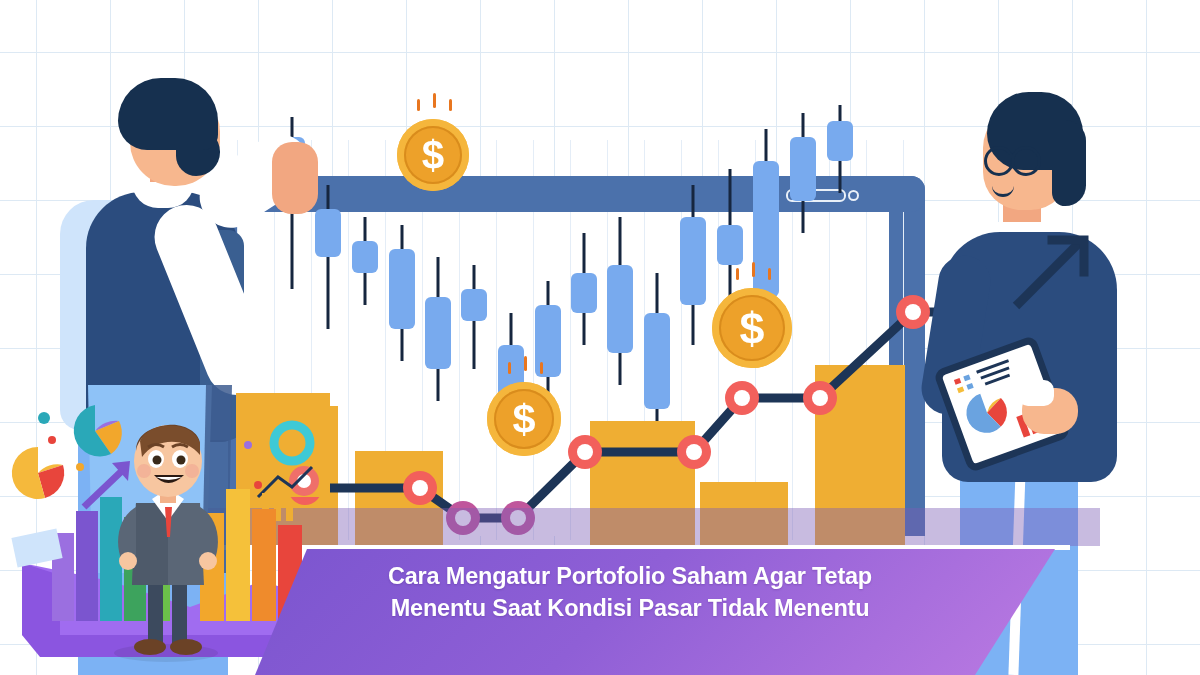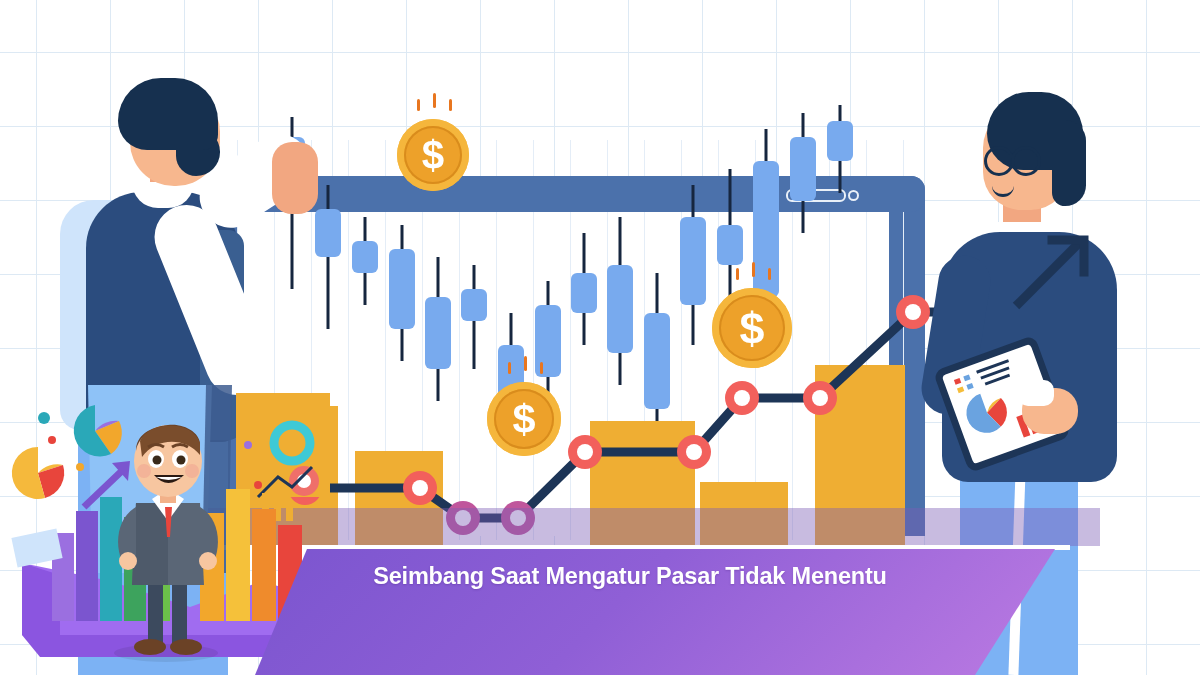--- a/index.html
+++ b/index.html
@@ -409,16 +409,17 @@
       <path d="M172 62 Q180 57 188 62" stroke="#6b4226" stroke-width="3" fill="none"></path>
       <path d="M154 90 Q168 106 184 90 Z" fill="#2a1a12"></path>
       <path d="M156 92 Q168 98 182 92 Z" fill="#ffffff"></path>
       <circle cx="144" cy="86" r="7" fill="#f0a090" opacity="0.5"></circle>
       <circle cx="192" cy="86" r="7" fill="#f0a090" opacity="0.5"></circle>
     </g>
   </svg>
 
   <div class="banner"></div>
   <div class="banner-title">
-    <div>Seimbang Saat Mengatur Pasar Tidak Menentu</div>
+    <div>Cara Mengatur Portofolio Saham Agar Tetap</div>
+    <div>Menentu Saat Kondisi Pasar Tidak Menentu</div>
   </div>
 
 </div>
 
 </body></html>

